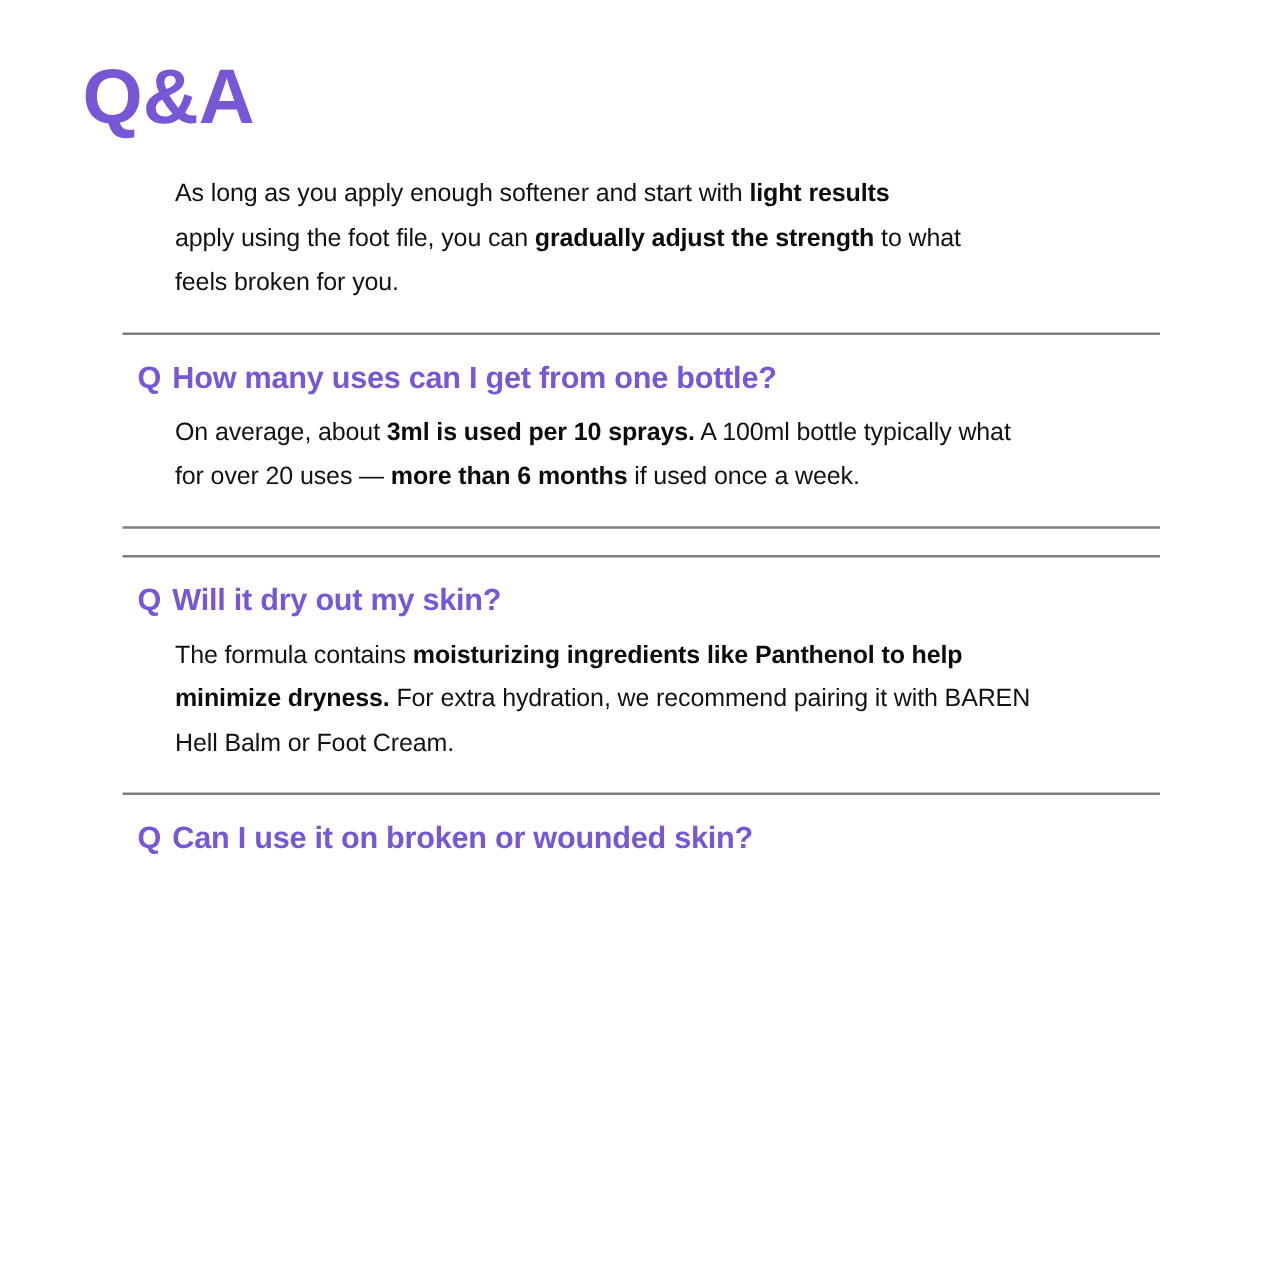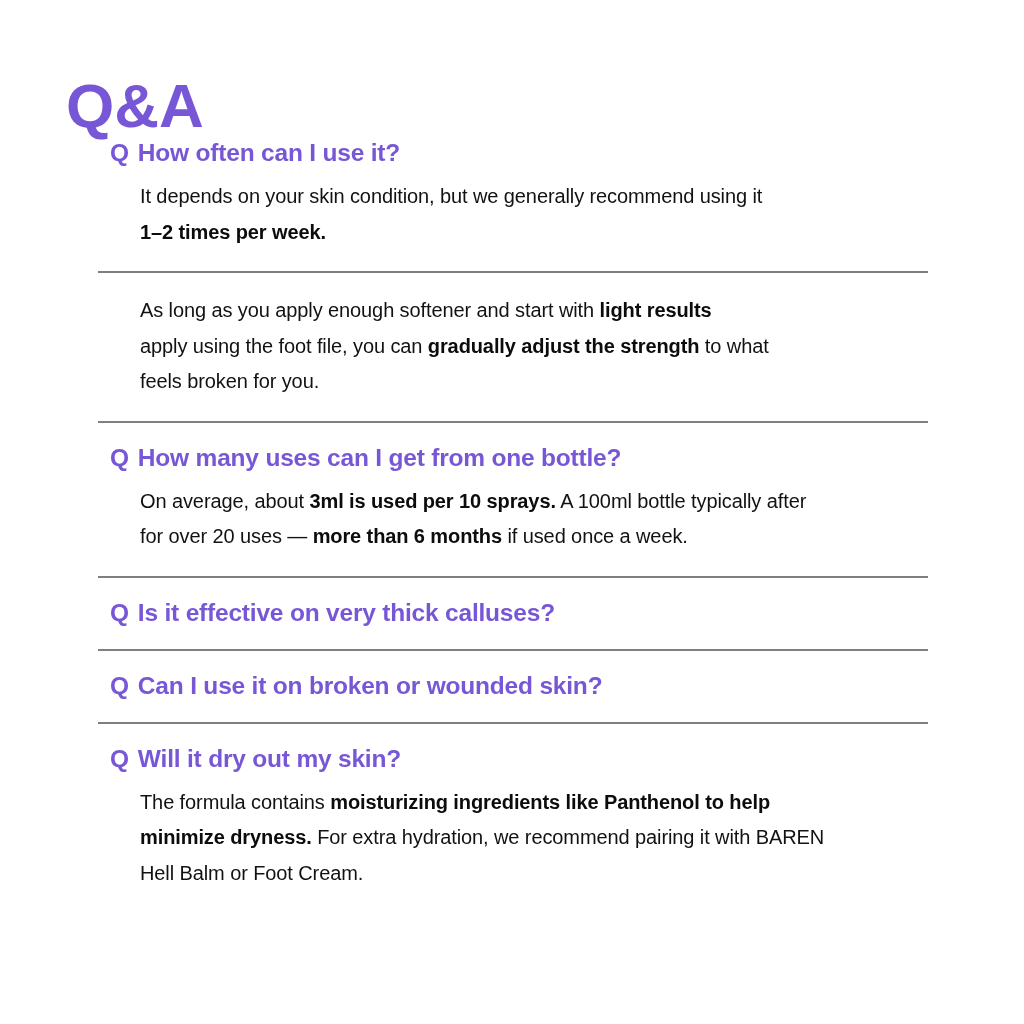--- a/index.html
+++ b/index.html
@@ -16,21 +16,20 @@
     overflow: hidden;
   }
   .page-title {
     position: absolute;
     left: 66px;
     top: 42px;
     font-size: 62px;
     font-weight: 800;
     letter-spacing: 0px;
     color: #7857d6;
-    margin-top: 28px;
   }
   .faq {
     position: absolute;
     left: 98px;
     top: 138px;
     width: 830px;
   }
   .faq-item { }
   .faq-item + .faq-item .divider {
     border-top: 2px solid #7f7f7f;
@@ -61,65 +60,53 @@
     color: #0c0c0c;
   }
 </style>
 </head>
 <body>
 
 <div class="canvas">
   <div class="page-title">Q&amp;A</div>
 
   <div class="faq">
-  <div class="faq-item">
-    <div class="divider"></div>
-    <div class="question">
-      <span class="q-prefix">Q</span><span>How often can I use it?</span>
-    </div>
-    <div class="answer">
-      <span><span>It depends on your skin condition, but we generally recommend using it</span><br><span class="b">1–2 times per week.</span></span>
-    </div>
-  </div>
 
   <div class="faq-item">
     <div class="divider"></div>
     <div class="answer">
       <span><span>As long as you apply enough softener and start with </span><span class="b">light results</span><br><span>apply using the foot file, you can </span><span class="b">gradually adjust the strength</span><span> to what</span><br><span>feels broken for you.</span></span>
     </div>
   </div>
 
   <div class="faq-item">
     <div class="divider"></div>
     <div class="question">
       <span class="q-prefix">Q</span><span>How many uses can I get from one bottle?</span>
     </div>
     <div class="answer">
-      <span><span>On average, about </span><span class="b">3ml is used per 10 sprays.</span><span> A 100ml bottle typically after</span><br><span>for over 20 uses — </span><span class="b">more than 6 months</span><span> if used once a week.</span></span>
+      <span><span>On average, about </span><span class="b">3ml is used per 10 sprays.</span><span> A 100ml bottle typically what</span><br><span>for over 20 uses — </span><span class="b">more than 6 months</span><span> if used once a week.</span></span>
     </div>
   </div>
 
   <div class="faq-item">
     <div class="divider"></div>
-    <div class="question">
-      <span class="q-prefix">Q</span><span>Is it effective on very thick calluses?</span>
-    </div>
-  </div>
-
-  <div class="faq-item">
-    <div class="divider"></div>
-    <div class="question">
-      <span class="q-prefix">Q</span><span>Can I use it on broken or wounded skin?</span>
-    </div>
-
   </div>
 
   <div class="faq-item">
     <div class="divider"></div>
     <div class="question">
       <span class="q-prefix">Q</span><span>Will it dry out my skin?</span>
     </div>
     <div class="answer">
       <span><span>The formula contains </span><span class="b">moisturizing ingredients like Panthenol to help</span><br><span class="b">minimize dryness.</span><span> For extra hydration, we recommend pairing it with BAREN</span><br><span>Hell Balm or Foot Cream.</span></span>
     </div>
   </div>
+
+  <div class="faq-item">
+    <div class="divider"></div>
+    <div class="question">
+      <span class="q-prefix">Q</span><span>Can I use it on broken or wounded skin?</span>
+    </div>
+
+  </div>
 </div>
 </div>
 
 </body></html>

